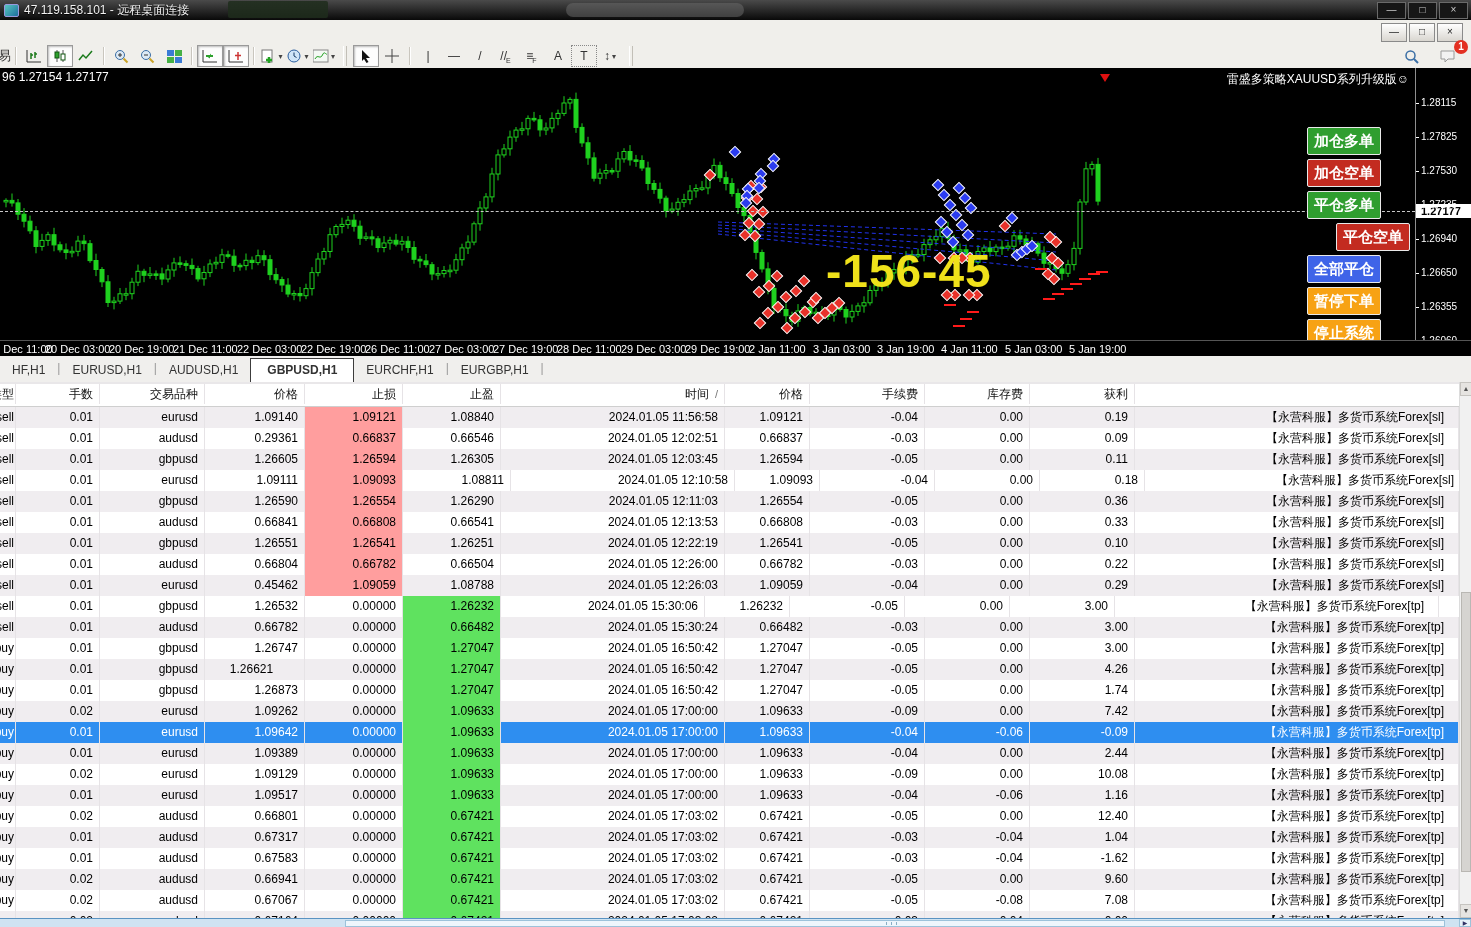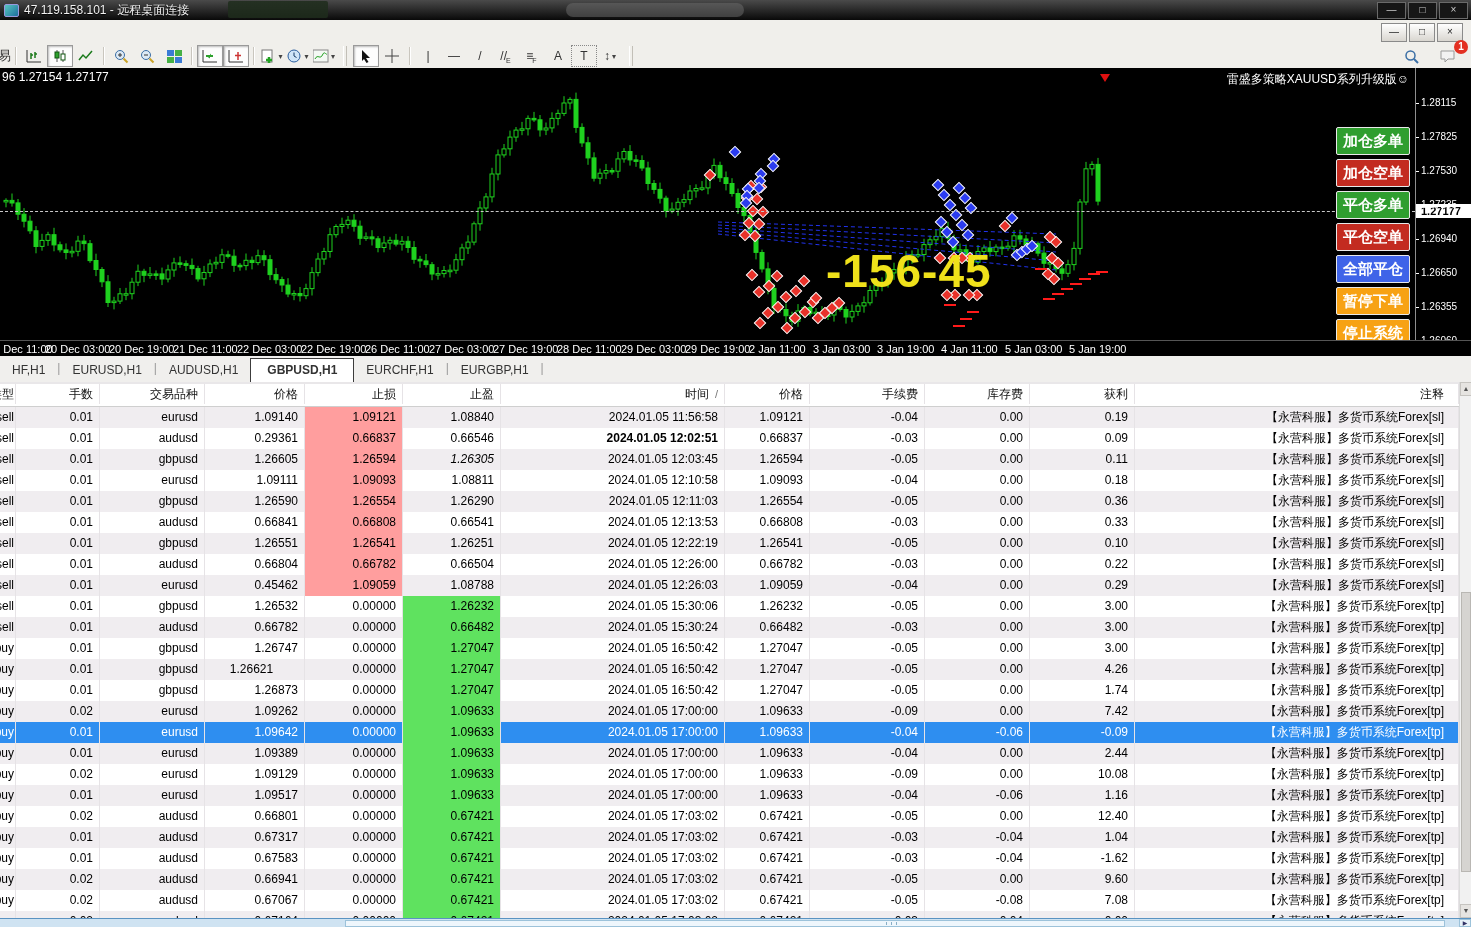--- a/index.html
+++ b/index.html
@@ -727,21 +727,21 @@
           <rect x="953" y="257" width="12" height="2" fill="#ff1a1a"></rect>
         </g>
       <g id="g-top">
           <path d="M1100 6 h10 l-5 8 z" fill="#e01010"></path>
         </g>
     </svg>
     <div class="cbtns" id="chart-buttons">
         <div class="cbtn" style="background: rgb(47, 158, 47);">加仓多单</div>
         <div class="cbtn" style="background: rgb(195, 43, 32);">加仓空单</div>
         <div class="cbtn" style="background: rgb(47, 158, 47);">平仓多单</div>
-        <div class="cbtn" style="background: rgb(195, 43, 32);">平仓空单</div>
+        <div class="cbtn" style="background: rgb(195, 43, 32); margin-left: 29px;">平仓空单</div>
         <div class="cbtn" style="background: rgb(63, 100, 232);">全部平仓</div>
         <div class="cbtn" style="background: rgb(247, 162, 20);">暂停下单</div>
         <div class="cbtn" style="background: rgb(247, 162, 20);">停止系统</div>
       </div>
   </div>
 
   <div class="paxis" id="price-axis">
     <div class="ptag">1.27177</div>
   <div class="ptick" style="top: 35px;"></div>
       <div class="plabel" style="top: 29px;">1.28115</div>
@@ -801,21 +801,20 @@
         <div class="cell c-lots" style="width: 84px;">手数</div>
         <div class="cell c-symbol" style="width: 105px;">交易品种</div>
         <div class="cell c-price" style="width: 100px;">价格</div>
         <div class="cell c-sl" style="width: 98px;">止损</div>
         <div class="cell c-tp" style="width: 98px;">止盈</div>
         <div class="cell c-time" style="width: 224px;">时间<span class="sort-ind">/</span></div>
         <div class="cell c-price2" style="width: 85px;">价格</div>
         <div class="cell c-commission" style="width: 115px;">手续费</div>
         <div class="cell c-swap" style="width: 105px;">库存费</div>
         <div class="cell c-profit" style="width: 105px;">获利</div>
-        <div class="cell c-comment" style="width: 324px;">注释</div>
       </div>
     <div class="rows" id="table-rows">
         <div class="row">
           <div class="cell c-type" style="width: 16px;">sell</div>
           <div class="cell c-lots" style="width: 84px;">0.01</div>
           <div class="cell c-symbol" style="width: 105px;">eurusd</div>
           <div class="cell c-price" style="width: 100px;">1.09140</div>
           <div class="cell c-sl hl-sl" style="width: 98px;">1.09121</div>
           <div class="cell c-tp" style="width: 98px;">1.08840</div>
           <div class="cell c-time" style="width: 224px;">2024.01.05 11:56:58</div>
@@ -825,48 +824,48 @@
           <div class="cell c-profit" style="width: 105px;">0.19</div>
           <div class="cell c-comment" style="width: 324px;">【永营科服】多货币系统Forex[sl]</div>
         </div>
         <div class="row">
           <div class="cell c-type" style="width: 16px;">sell</div>
           <div class="cell c-lots" style="width: 84px;">0.01</div>
           <div class="cell c-symbol" style="width: 105px;">audusd</div>
           <div class="cell c-price" style="width: 100px;">0.29361</div>
           <div class="cell c-sl hl-sl" style="width: 98px;">0.66837</div>
           <div class="cell c-tp" style="width: 98px;">0.66546</div>
-          <div class="cell c-time" style="width: 224px; font-weight: bold;">2024.01.05 12:02:51</div>
+          <div class="cell c-time" style="width: 224px;">2024.01.05 12:02:51</div>
           <div class="cell c-price2" style="width: 85px;">0.66837</div>
           <div class="cell c-commission" style="width: 115px;">-0.03</div>
           <div class="cell c-swap" style="width: 105px;">0.00</div>
           <div class="cell c-profit" style="width: 105px;">0.09</div>
           <div class="cell c-comment" style="width: 324px;">【永营科服】多货币系统Forex[sl]</div>
         </div>
         <div class="row">
           <div class="cell c-type" style="width: 16px;">sell</div>
           <div class="cell c-lots" style="width: 84px;">0.01</div>
           <div class="cell c-symbol" style="width: 105px;">gbpusd</div>
           <div class="cell c-price" style="width: 100px;">1.26605</div>
           <div class="cell c-sl hl-sl" style="width: 98px;">1.26594</div>
-          <div class="cell c-tp" style="width: 98px; font-style: italic;">1.26305</div>
+          <div class="cell c-tp" style="width: 98px;">1.26305</div>
           <div class="cell c-time" style="width: 224px;">2024.01.05 12:03:45</div>
           <div class="cell c-price2" style="width: 85px;">1.26594</div>
           <div class="cell c-commission" style="width: 115px;">-0.05</div>
           <div class="cell c-swap" style="width: 105px;">0.00</div>
           <div class="cell c-profit" style="width: 105px;">0.11</div>
           <div class="cell c-comment" style="width: 324px;">【永营科服】多货币系统Forex[sl]</div>
         </div>
         <div class="row">
           <div class="cell c-type" style="width: 16px;">sell</div>
           <div class="cell c-lots" style="width: 84px;">0.01</div>
           <div class="cell c-symbol" style="width: 105px;">eurusd</div>
           <div class="cell c-price" style="width: 100px;">1.09111</div>
           <div class="cell c-sl hl-sl" style="width: 98px;">1.09093</div>
-          <div class="cell c-tp" style="width: 98px; padding-left: 16px;">1.08811</div>
+          <div class="cell c-tp" style="width: 108px; padding-left: 16px;">1.08811</div>
           <div class="cell c-time" style="width: 224px;">2024.01.05 12:10:58</div>
           <div class="cell c-price2" style="width: 85px;">1.09093</div>
           <div class="cell c-commission" style="width: 115px;">-0.04</div>
           <div class="cell c-swap" style="width: 105px;">0.00</div>
           <div class="cell c-profit" style="width: 105px;">0.18</div>
           <div class="cell c-comment" style="width: 324px;">【永营科服】多货币系统Forex[sl]</div>
         </div>
         <div class="row">
           <div class="cell c-type" style="width: 16px;">sell</div>
           <div class="cell c-lots" style="width: 84px;">0.01</div>
@@ -937,21 +936,21 @@
           <div class="cell c-profit" style="width: 105px;">0.29</div>
           <div class="cell c-comment" style="width: 324px;">【永营科服】多货币系统Forex[sl]</div>
         </div>
         <div class="row">
           <div class="cell c-type" style="width: 16px;">sell</div>
           <div class="cell c-lots" style="width: 84px;">0.01</div>
           <div class="cell c-symbol" style="width: 105px;">gbpusd</div>
           <div class="cell c-price" style="width: 100px;">1.26532</div>
           <div class="cell c-sl" style="width: 98px;">0.00000</div>
           <div class="cell c-tp hl-tp" style="width: 98px;">1.26232</div>
-          <div class="cell c-time" style="width: 224px;">2024.01.05 15:30:06</div>
+          <div class="cell c-time" style="width: 204px;">2024.01.05 15:30:06</div>
           <div class="cell c-price2" style="width: 85px;">1.26232</div>
           <div class="cell c-commission" style="width: 115px;">-0.05</div>
           <div class="cell c-swap" style="width: 105px;">0.00</div>
           <div class="cell c-profit" style="width: 105px;">3.00</div>
           <div class="cell c-comment" style="width: 324px;">【永营科服】多货币系统Forex[tp]</div>
         </div>
         <div class="row">
           <div class="cell c-type" style="width: 16px;">sell</div>
           <div class="cell c-lots" style="width: 84px;">0.01</div>
           <div class="cell c-symbol" style="width: 105px;">audusd</div>

